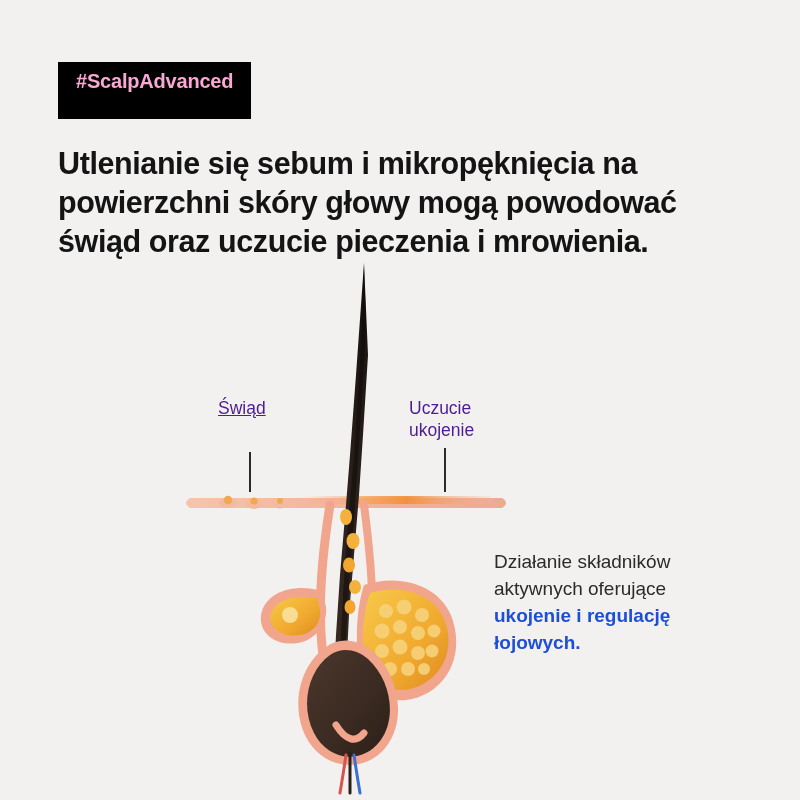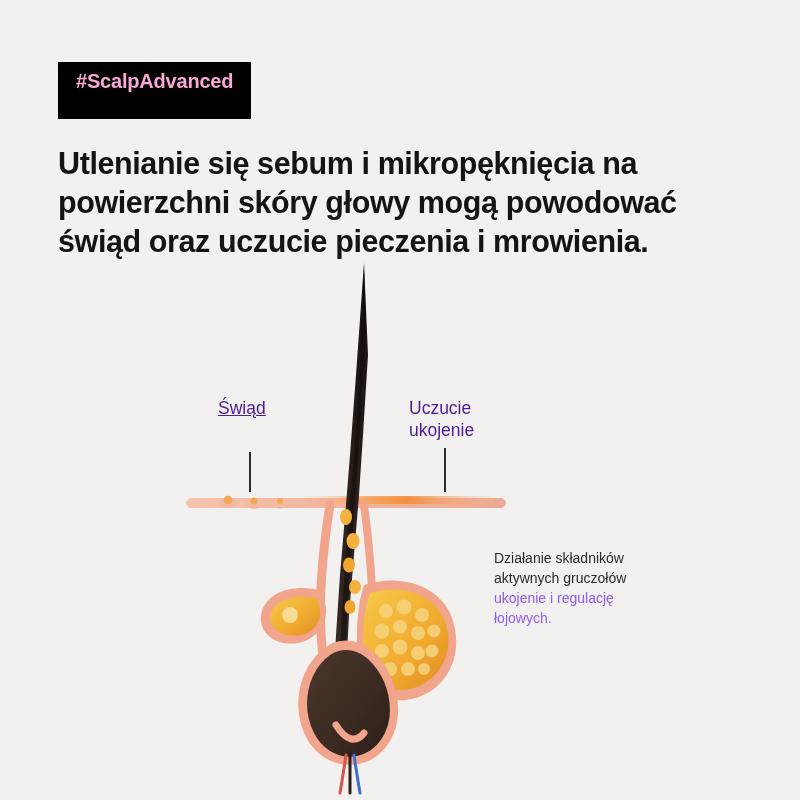--- a/index.html
+++ b/index.html
@@ -84,27 +84,27 @@
     top: 448px;
     height: 44px;
   }
 
   
   .body-copy {
     position: absolute;
     left: 494px;
     top: 549px;
     width: 250px;
-    font-size: 14px;
+    font-size: 19px;
     line-height: 1.42;
     color: #2b2b2b;
   }
   .body-copy .strong {
-    font-weight: normal;
-    color: #8b5cf6;
+    font-weight: bold;
+    color: #1d4ed8;
   }
 
   
   .illustration {
     position: absolute;
     left: 150px;
     top: 255px;
     width: 400px;
     height: 540px;
   }
@@ -231,18 +231,18 @@
   <div class="leader leader-itch"></div>
 
   <div class="label label-burning">
     <div>Uczucie</div>
     <div>ukojenie</div>
   </div>
   <div class="leader leader-burning"></div>
 
   <div class="body-copy">
     <div>Działanie składników</div>
-    <div>aktywnych gruczołów</div>
+    <div>aktywnych oferujące</div>
     <div class="strong">ukojenie i regulację</div>
     <div class="strong">łojowych.</div>
   </div>
 
 </div>
 
 </body></html>

